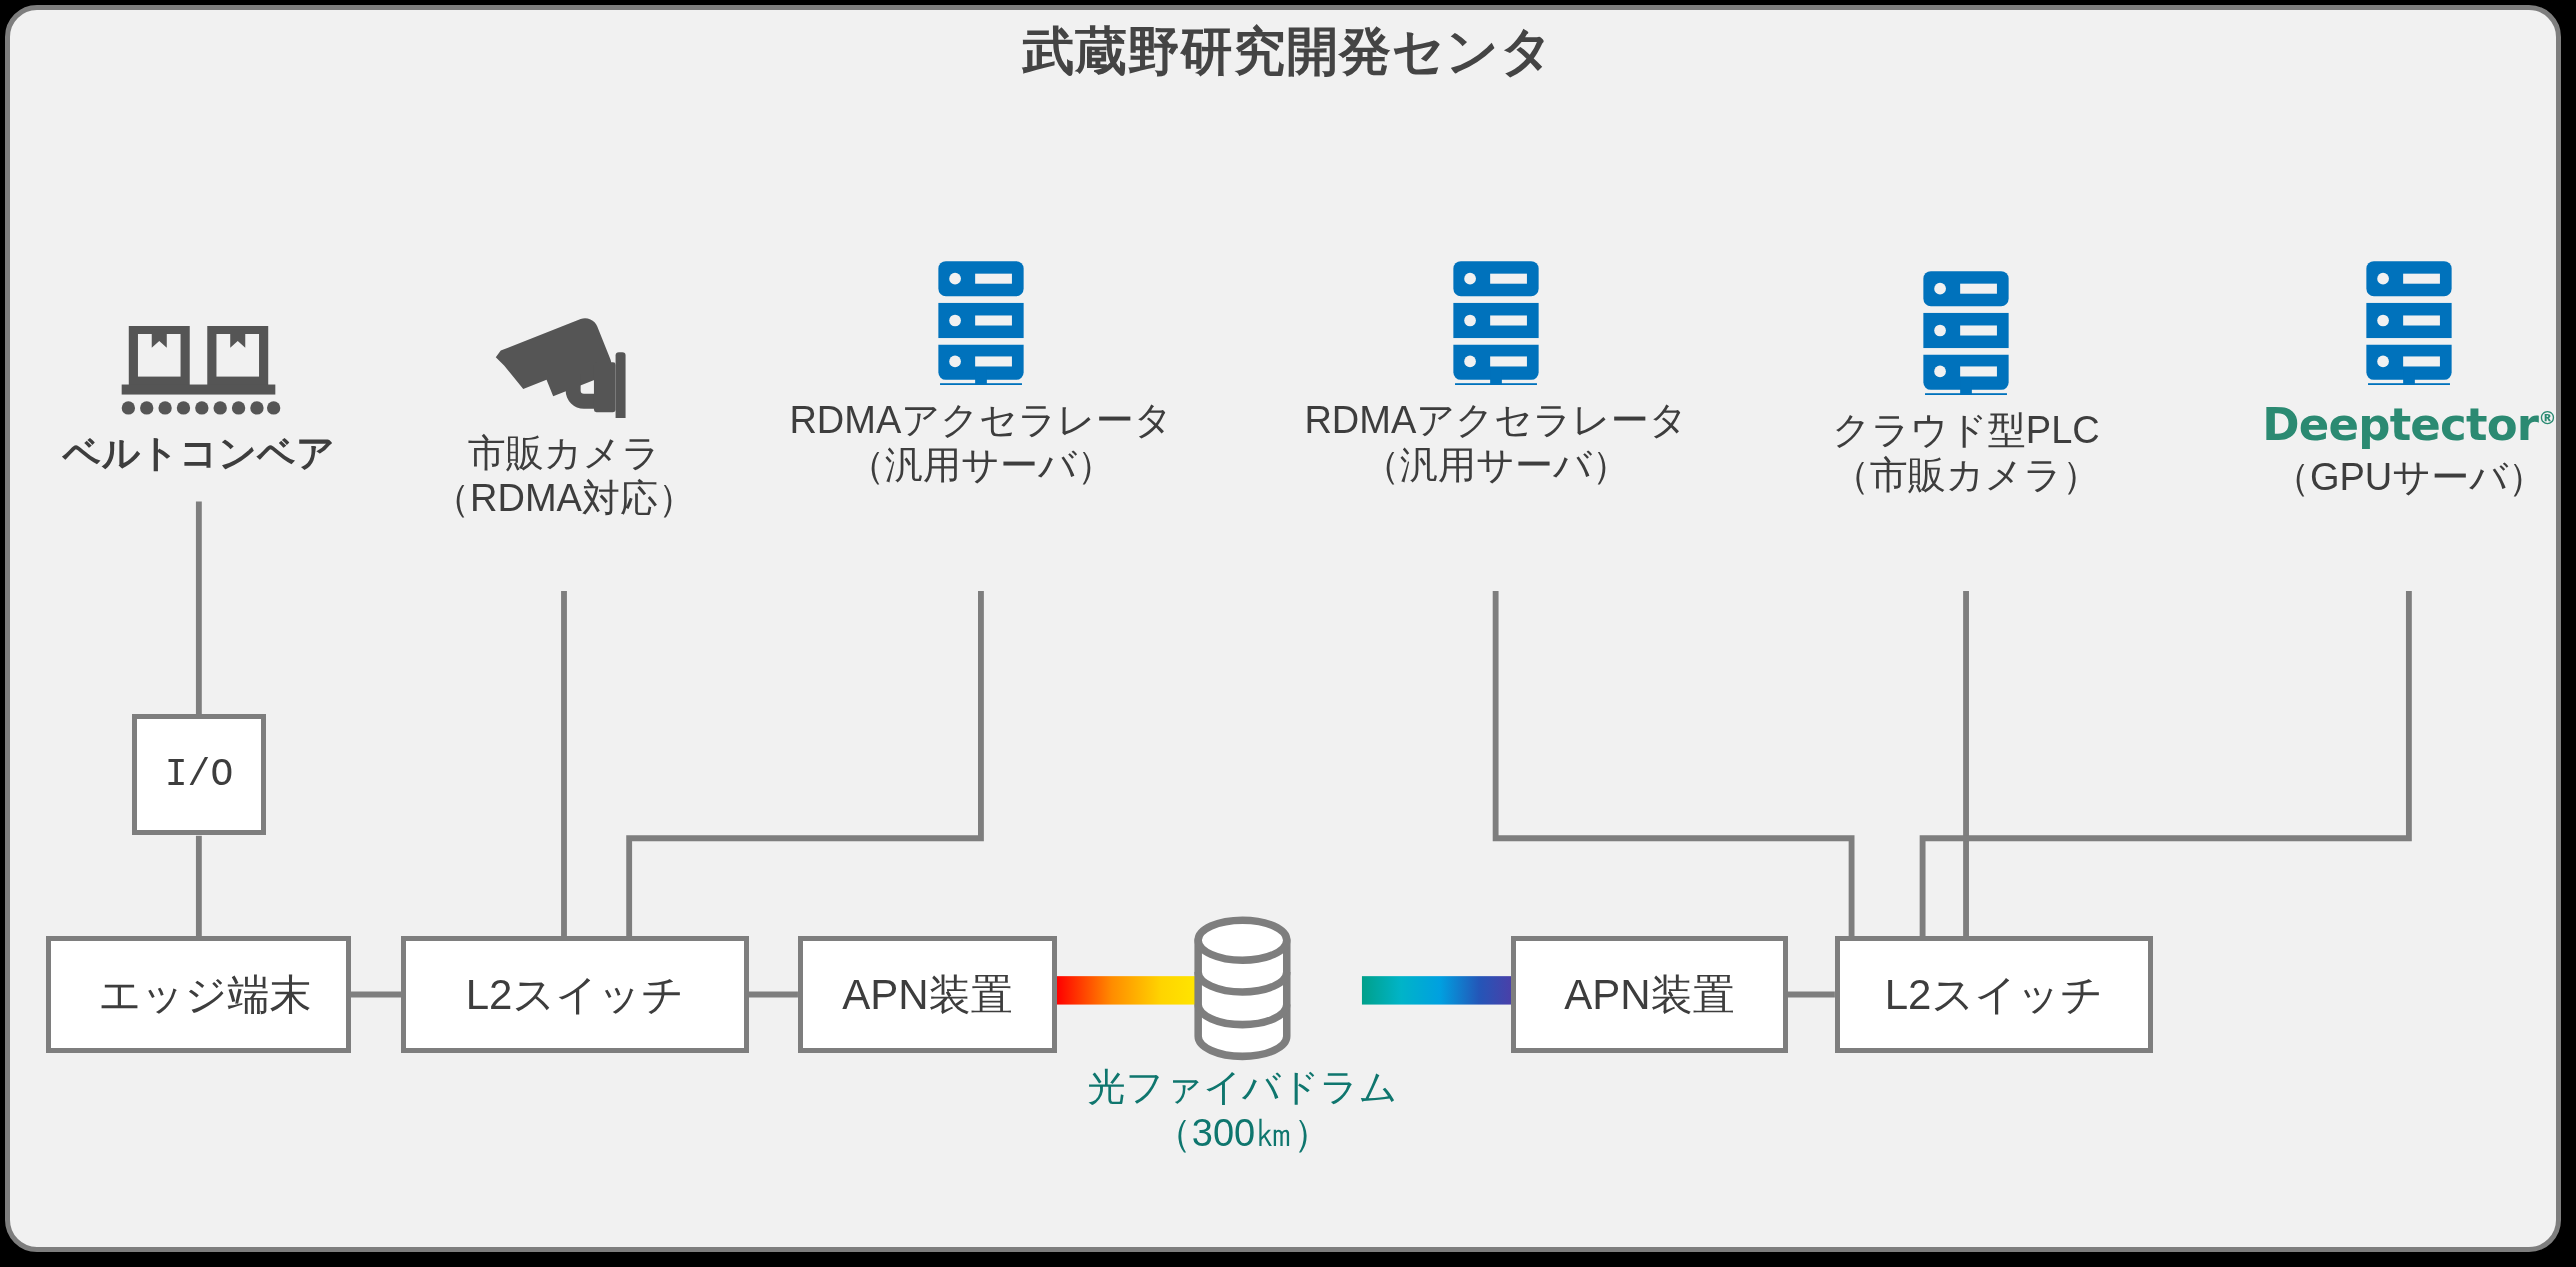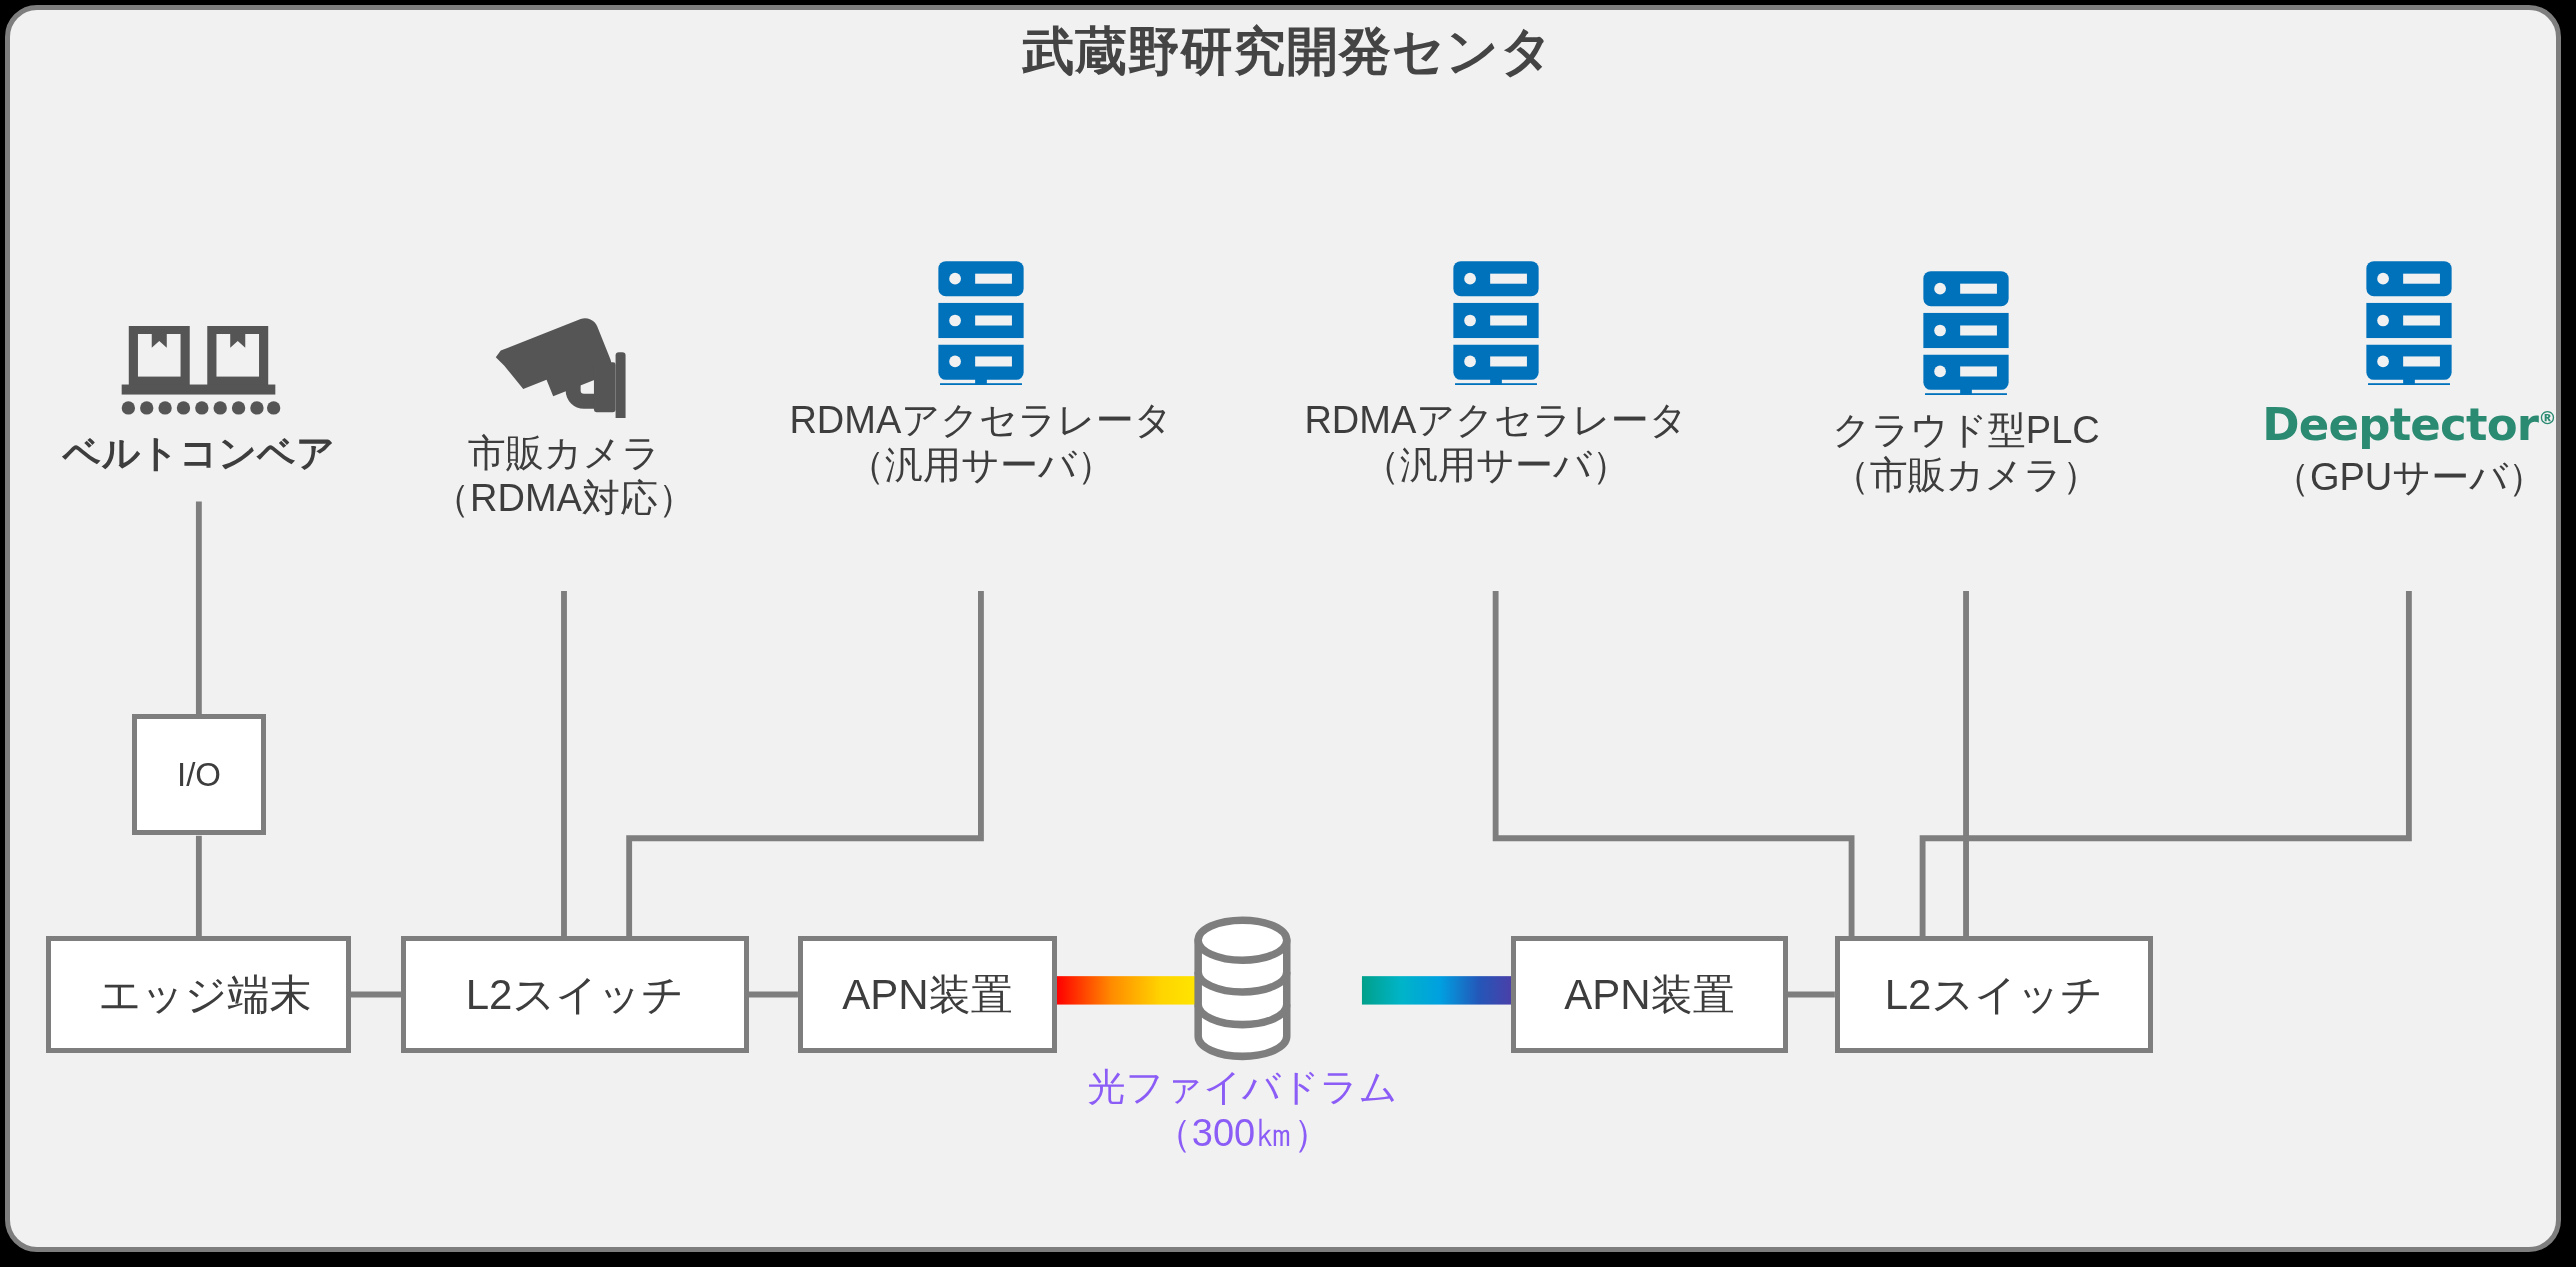--- a/index.html
+++ b/index.html
@@ -73,27 +73,27 @@
     background: #FFFFFF;
     border: 5px solid #7E7E7E;
     box-sizing: border-box;
     display: flex;
     align-items: center;
     justify-content: center;
     font-size: 42px;
     color: #3D3D3D;
     white-space: nowrap;
   }
-  .box.small { font-size: 33px; }
+  .box.small { font-size: 38px; font-family: Liberation Mono, monospace; }
   
   .drum-caption {
     position: absolute;
     text-align: center;
     font-size: 38px;
-    color: #8b5cf6;
+    color: #0f766e;
     line-height: 1.2;
     white-space: nowrap;
   }
   .drum-caption .ln { display: block; }
   
   .logo-deeptector {
     font-family: "DejaVu Sans", sans-serif;
     font-weight: bold;
     font-size: 45px;
     color: #2B8A72;

